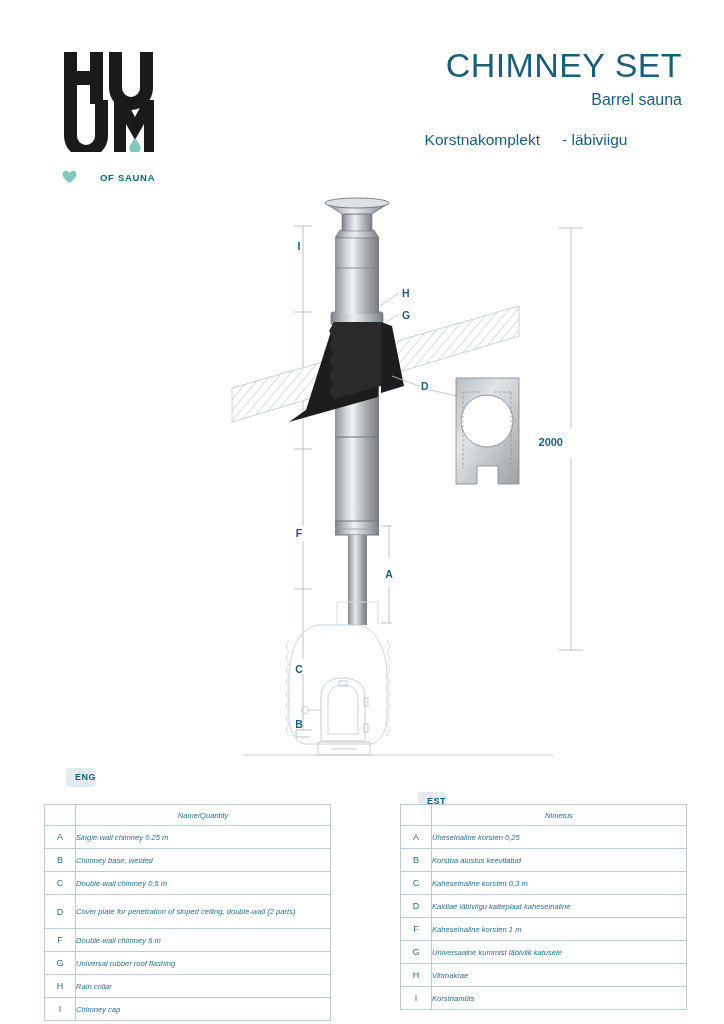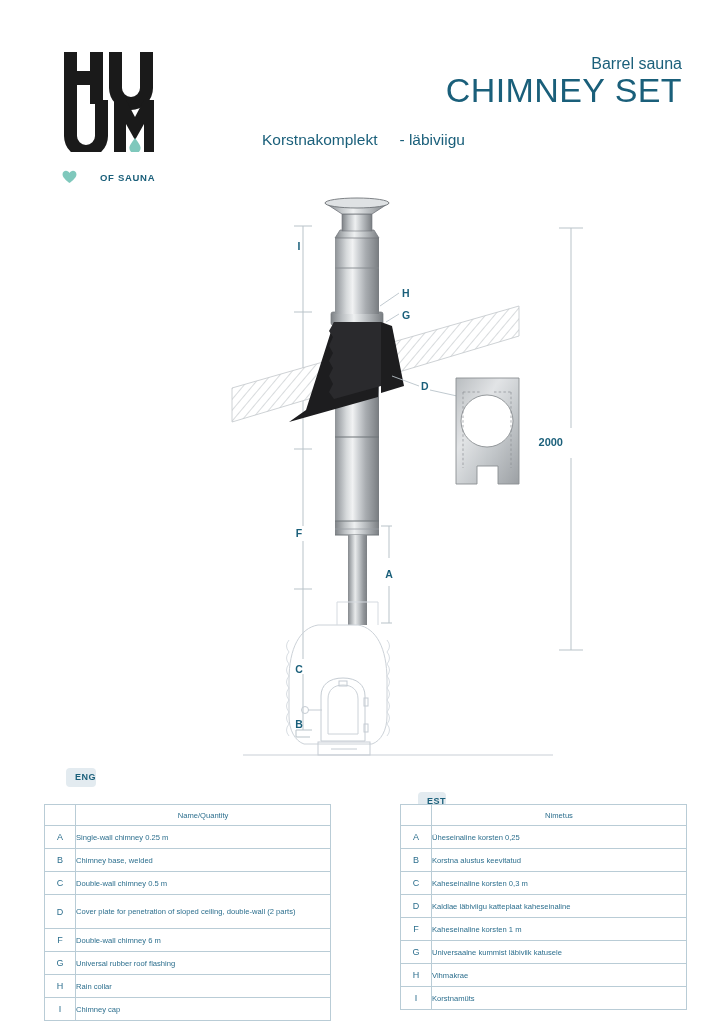--- a/index.html
+++ b/index.html
@@ -23,21 +23,21 @@
   
   #header{position:absolute;right:42px;top:48px;text-align:right;width:420px;}
   #title-main{
     font-size:34px;font-weight:normal;letter-spacing:0.4px;
     color:#1a5f7a;line-height:1.05;
   }
   #title-sub{
     font-size:16px;color:#1a5f7a;margin-top:7px;line-height:1.1;
   }
   #title-et-row{
-    margin-top:23px;display:flex;justify-content:flex-start;align-items:baseline;
+    margin-top:23px;display:flex;justify-content:flex-end;align-items:baseline;
     font-size:15.5px;color:#1a5f7a;
   }
   #title-et-1{}
   #title-et-2{width:120px;text-align:left;margin-left:22px;}
 
   
   #diagram{position:absolute;left:0;top:196px;width:724px;height:570px;}
   #diagram svg{display:block;}
 
   
@@ -67,20 +67,21 @@
   }
   .parts-table tr:last-child td{border-bottom:none;}
   .col-letter{
     width:30px;border-right:1px solid #b9ccd6;
     text-align:center;font-size:9px;font-weight:normal;color:#2d6f8e;
     height:22px;
   }
   .col-name{
     padding-left:9px;padding-right:5px;text-align:left;height:22px;
     line-height:1.45;
+    font-style:italic;
   }
   .hdr .col-letter{border-right:1px solid #b9ccd6;height:20px;}
   .hdr .col-name{text-align:center;padding-left:0;height:20px;font-size:7.6px;}
   .row-tall .col-letter{height:33px;}
   .row-tall .col-name{height:33px;}
 </style>
 </head>
 <body>
 
 <div class="page">
@@ -103,22 +104,22 @@
   </div>
 
   <div id="tagline">
     <svg class="heart" viewBox="0 0 20 18">
       <path d="M10,17 C10,17 0.7,10.6 0.7,5.6 C0.7,2.5 3,0.7 5.3,0.7 C7.3,0.7 9,2 10,3.6 C11,2 12.7,0.7 14.7,0.7 C17,0.7 19.3,2.5 19.3,5.6 C19.3,10.6 10,17 10,17 Z" fill="#7fc8bc"></path>
     </svg>
     <span class="tag-text">OF SAUNA</span>
   </div>
 
   <div id="header">
+    <div id="title-main">CHIMNEY SET</div>
     <div id="title-sub">Barrel sauna</div>
-    <div id="title-main">CHIMNEY SET</div>
     <div id="title-et-row">
       <span id="title-et-1">Korstnakomplekt</span>
       <span id="title-et-2">- läbiviigu</span>
     </div>
   </div>
 
   <div id="diagram">
     <svg width="724" height="570" viewBox="0 0 724 570">
       <defs>
 

